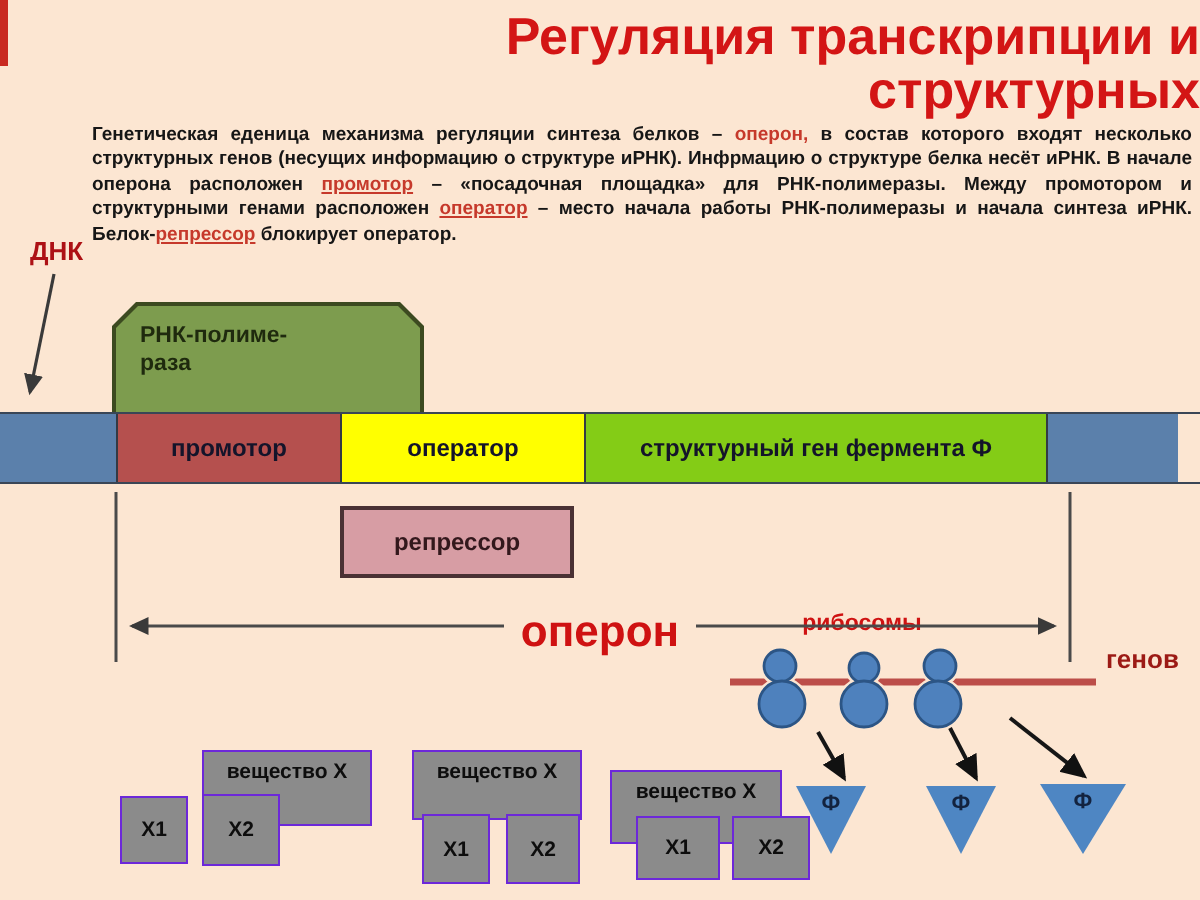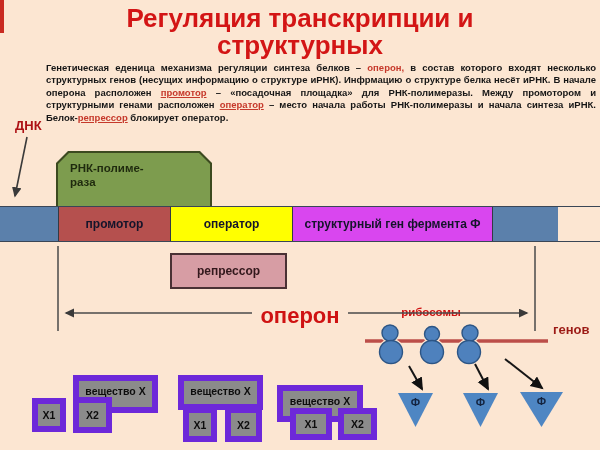--- a/index.html
+++ b/index.html
@@ -7,21 +7,21 @@
     position:relative; width:600px; height:450px; overflow:hidden;
     background:#fce6d2;
     font-family:"Liberation Sans", sans-serif;
   }
   
   .edge-stripe{position:absolute;left:0;top:0;width:4px;height:33px;background:#c92a21;}
 
   
   .title{
     position:absolute; top:5px; left:0; width:600px;
-    text-align:center; font-weight:bold; font-size:26px; line-height:27px;
+    text-align:right; font-weight:bold; font-size:26px; line-height:27px;
     color:#d31515; letter-spacing:0px;
   }
 
   
   .intro{
     position:absolute; left:46px; top:62px; width:550px;
     font-size:9.5px; line-height:12.4px; font-weight:bold; color:#161616;
     text-align:justify;
   }
   .intro .hl{color:#c6392b;}
@@ -77,22 +77,22 @@
     position:absolute; left:394px; top:306px; width:74px; text-align:center;
     font-size:11.5px; font-weight:bold; color:#cf1212;
   }
   .mrna-label{
     position:absolute; left:553px; top:322px;
     font-size:13px; font-weight:bold; color:#9c1a15;
   }
 
   
   .gbox{
-    position:absolute; background:#8b8b8b; border:6px solid #6d28d9; box-sizing:border-box;
-    font-weight:bold; color:#0d0d0d; text-align:center;
+    position:absolute; background:#8b8b8b; border:1px solid #6d28d9; box-sizing:border-box;
+    font-weight:bold; color:#0d0d0d; text-align:center;margin-left:28px;
   }
   .gbox.big{font-size:10.5px; padding-top:4px;}
   .gbox.small{display:flex; align-items:center; justify-content:center; font-size:10.5px;}
 
   
   .tri{
     position:absolute; clip-path:polygon(0 0, 100% 0, 50% 100%);
     background:#4e86c3; text-align:center;
     font-size:11px; font-weight:bold; color:#13233f; padding-top:3px; box-sizing:border-box;
   }
@@ -120,21 +120,21 @@
     <div class="rnap-text">
       <div>РНК-полиме-</div>
       <div>раза</div>
     </div>
   </div>
 
   <div class="gene-bar">
     <div class="seg" style="width: 58px; background-color: rgb(91, 128, 171);"></div>
     <div class="seg" style="width: 112px; background-color: rgb(181, 80, 78);">промотор</div>
     <div class="seg" style="width: 122px; background-color: rgb(255, 255, 0);">оператор</div>
-    <div class="seg" style="width: 200px; background-color: #d946ef;">структурный ген фермента Ф</div>
+    <div class="seg" style="width: 231px; background-color: #84cc16;">структурный ген фермента Ф</div>
     <div class="seg" style="width: 66px; background-color: rgb(91, 128, 171);"></div>
   </div>
 
   <div class="repressor">репрессор</div>
 
   <div class="operon-label">оперон</div>
   <div class="ribosomes-label">рибосомы</div>
   <div class="mrna-label">генов</div>
 
   <div>

